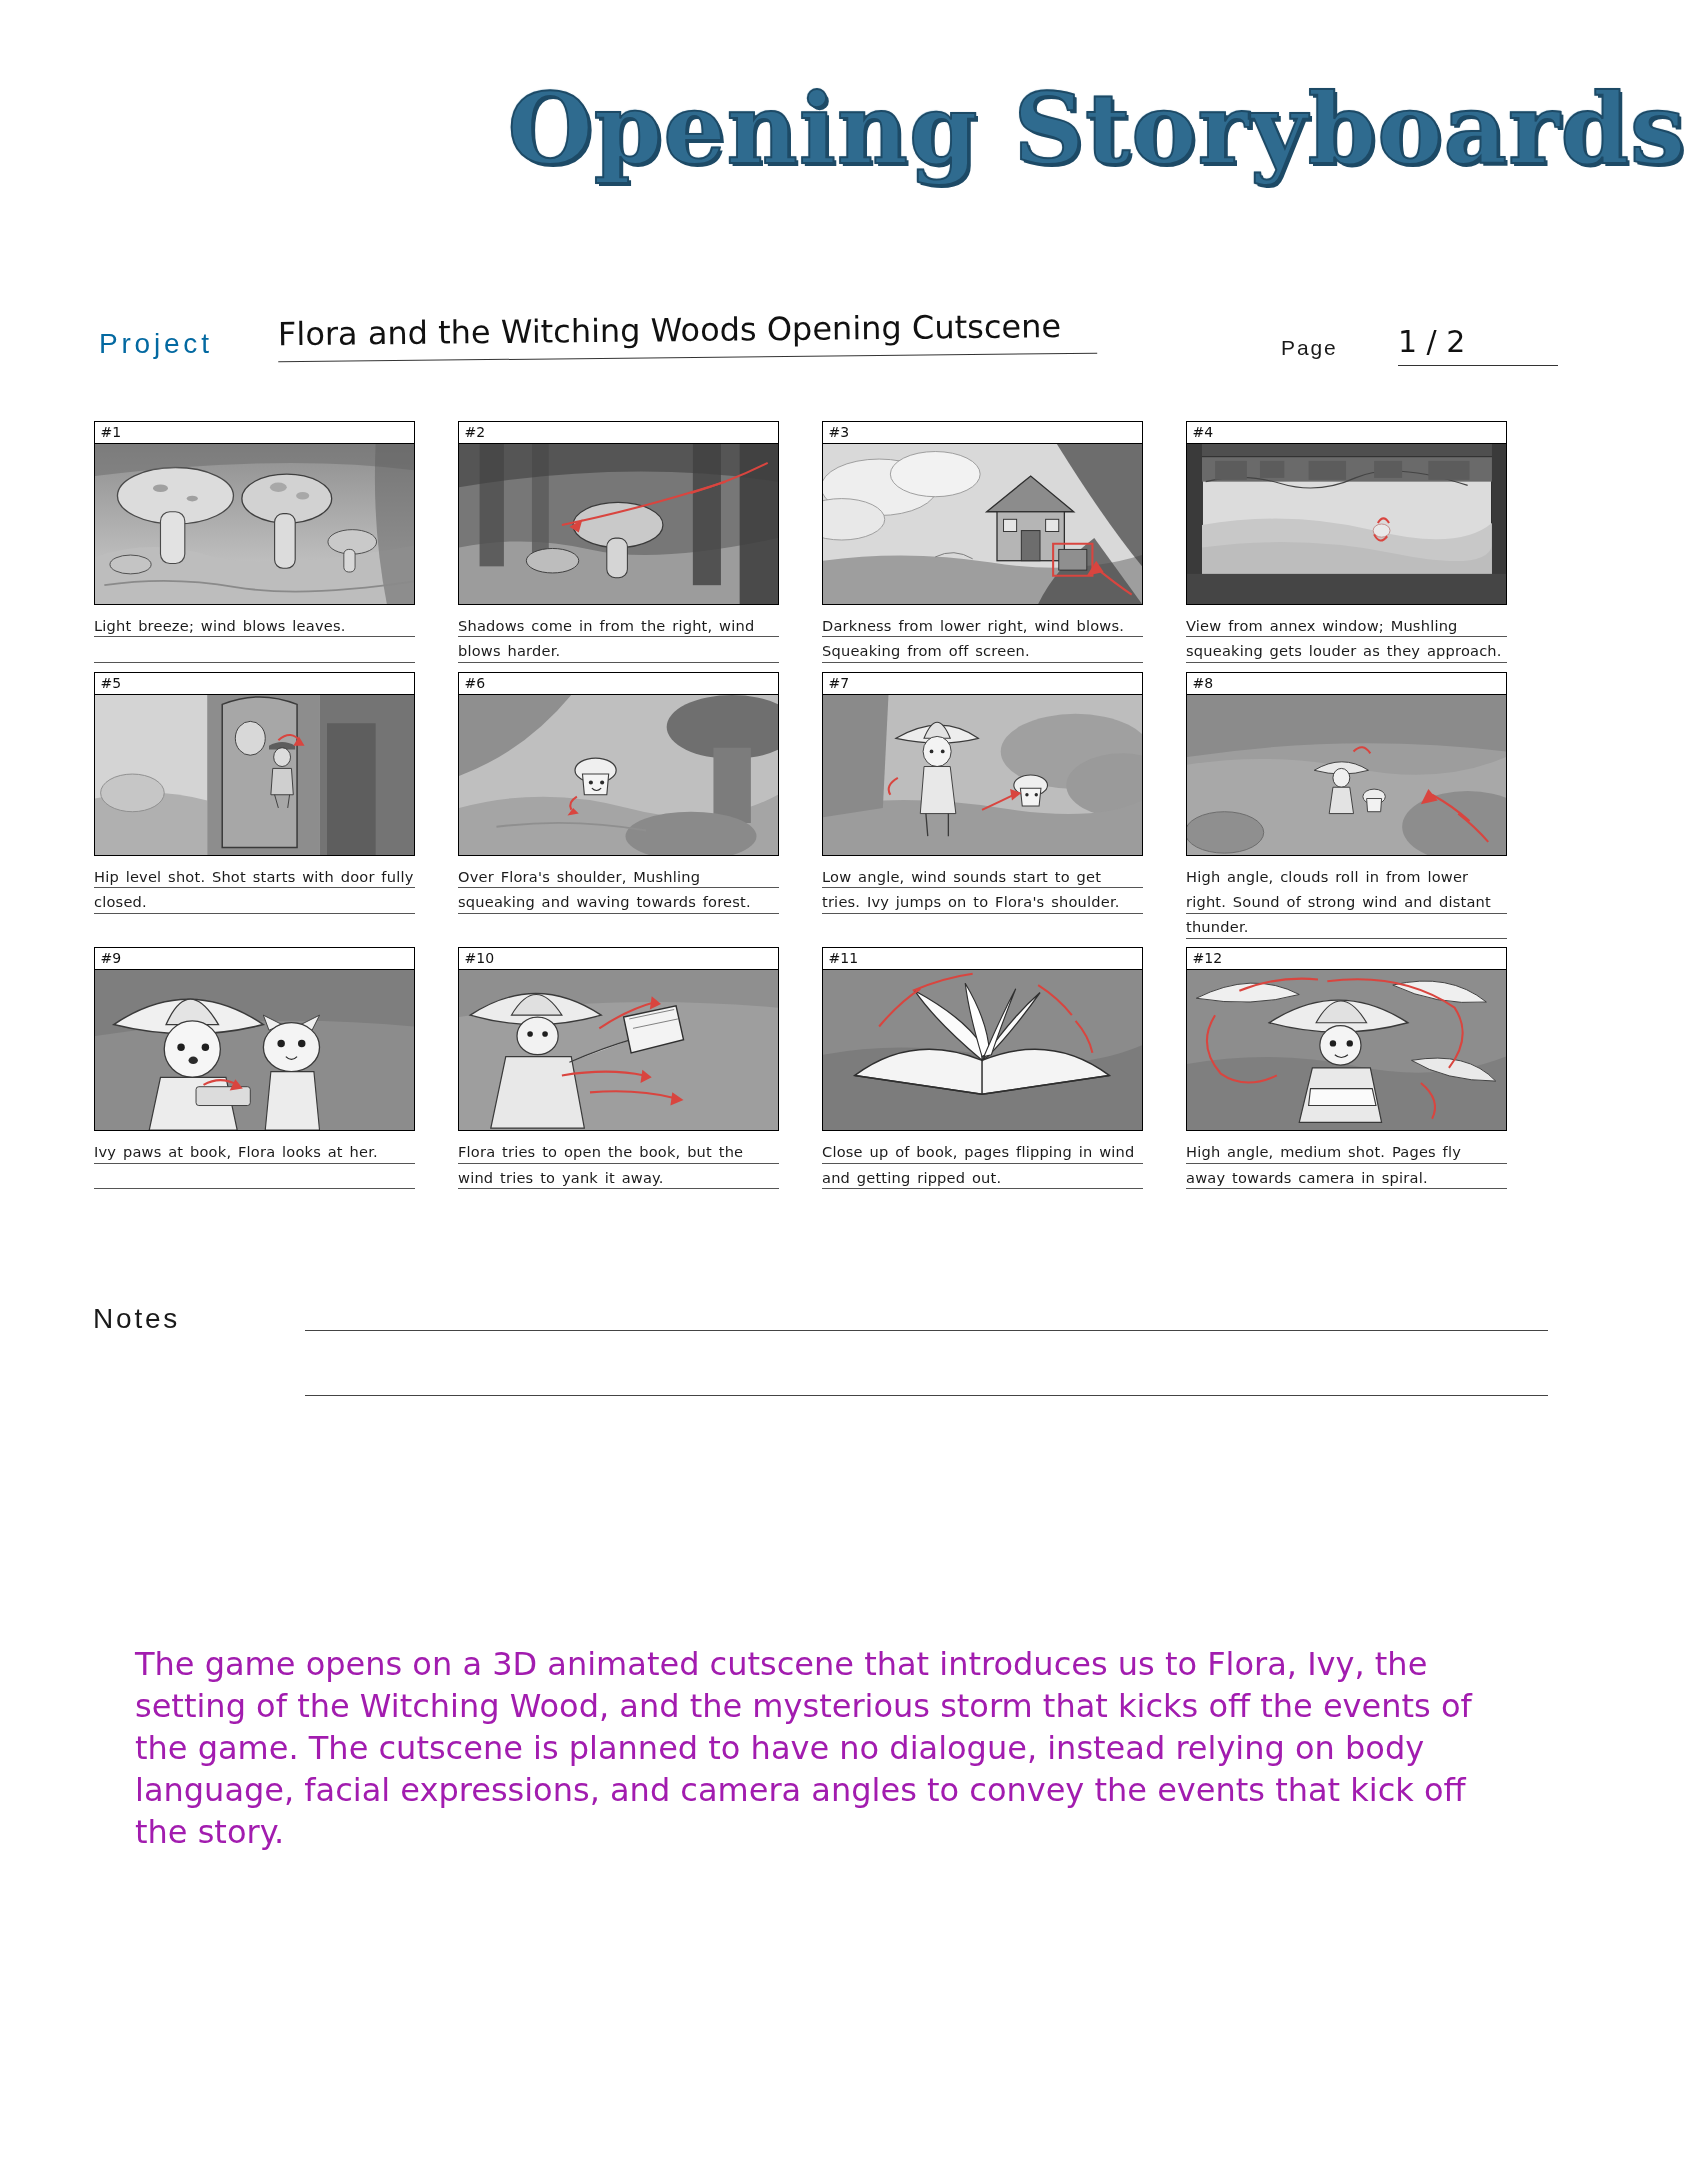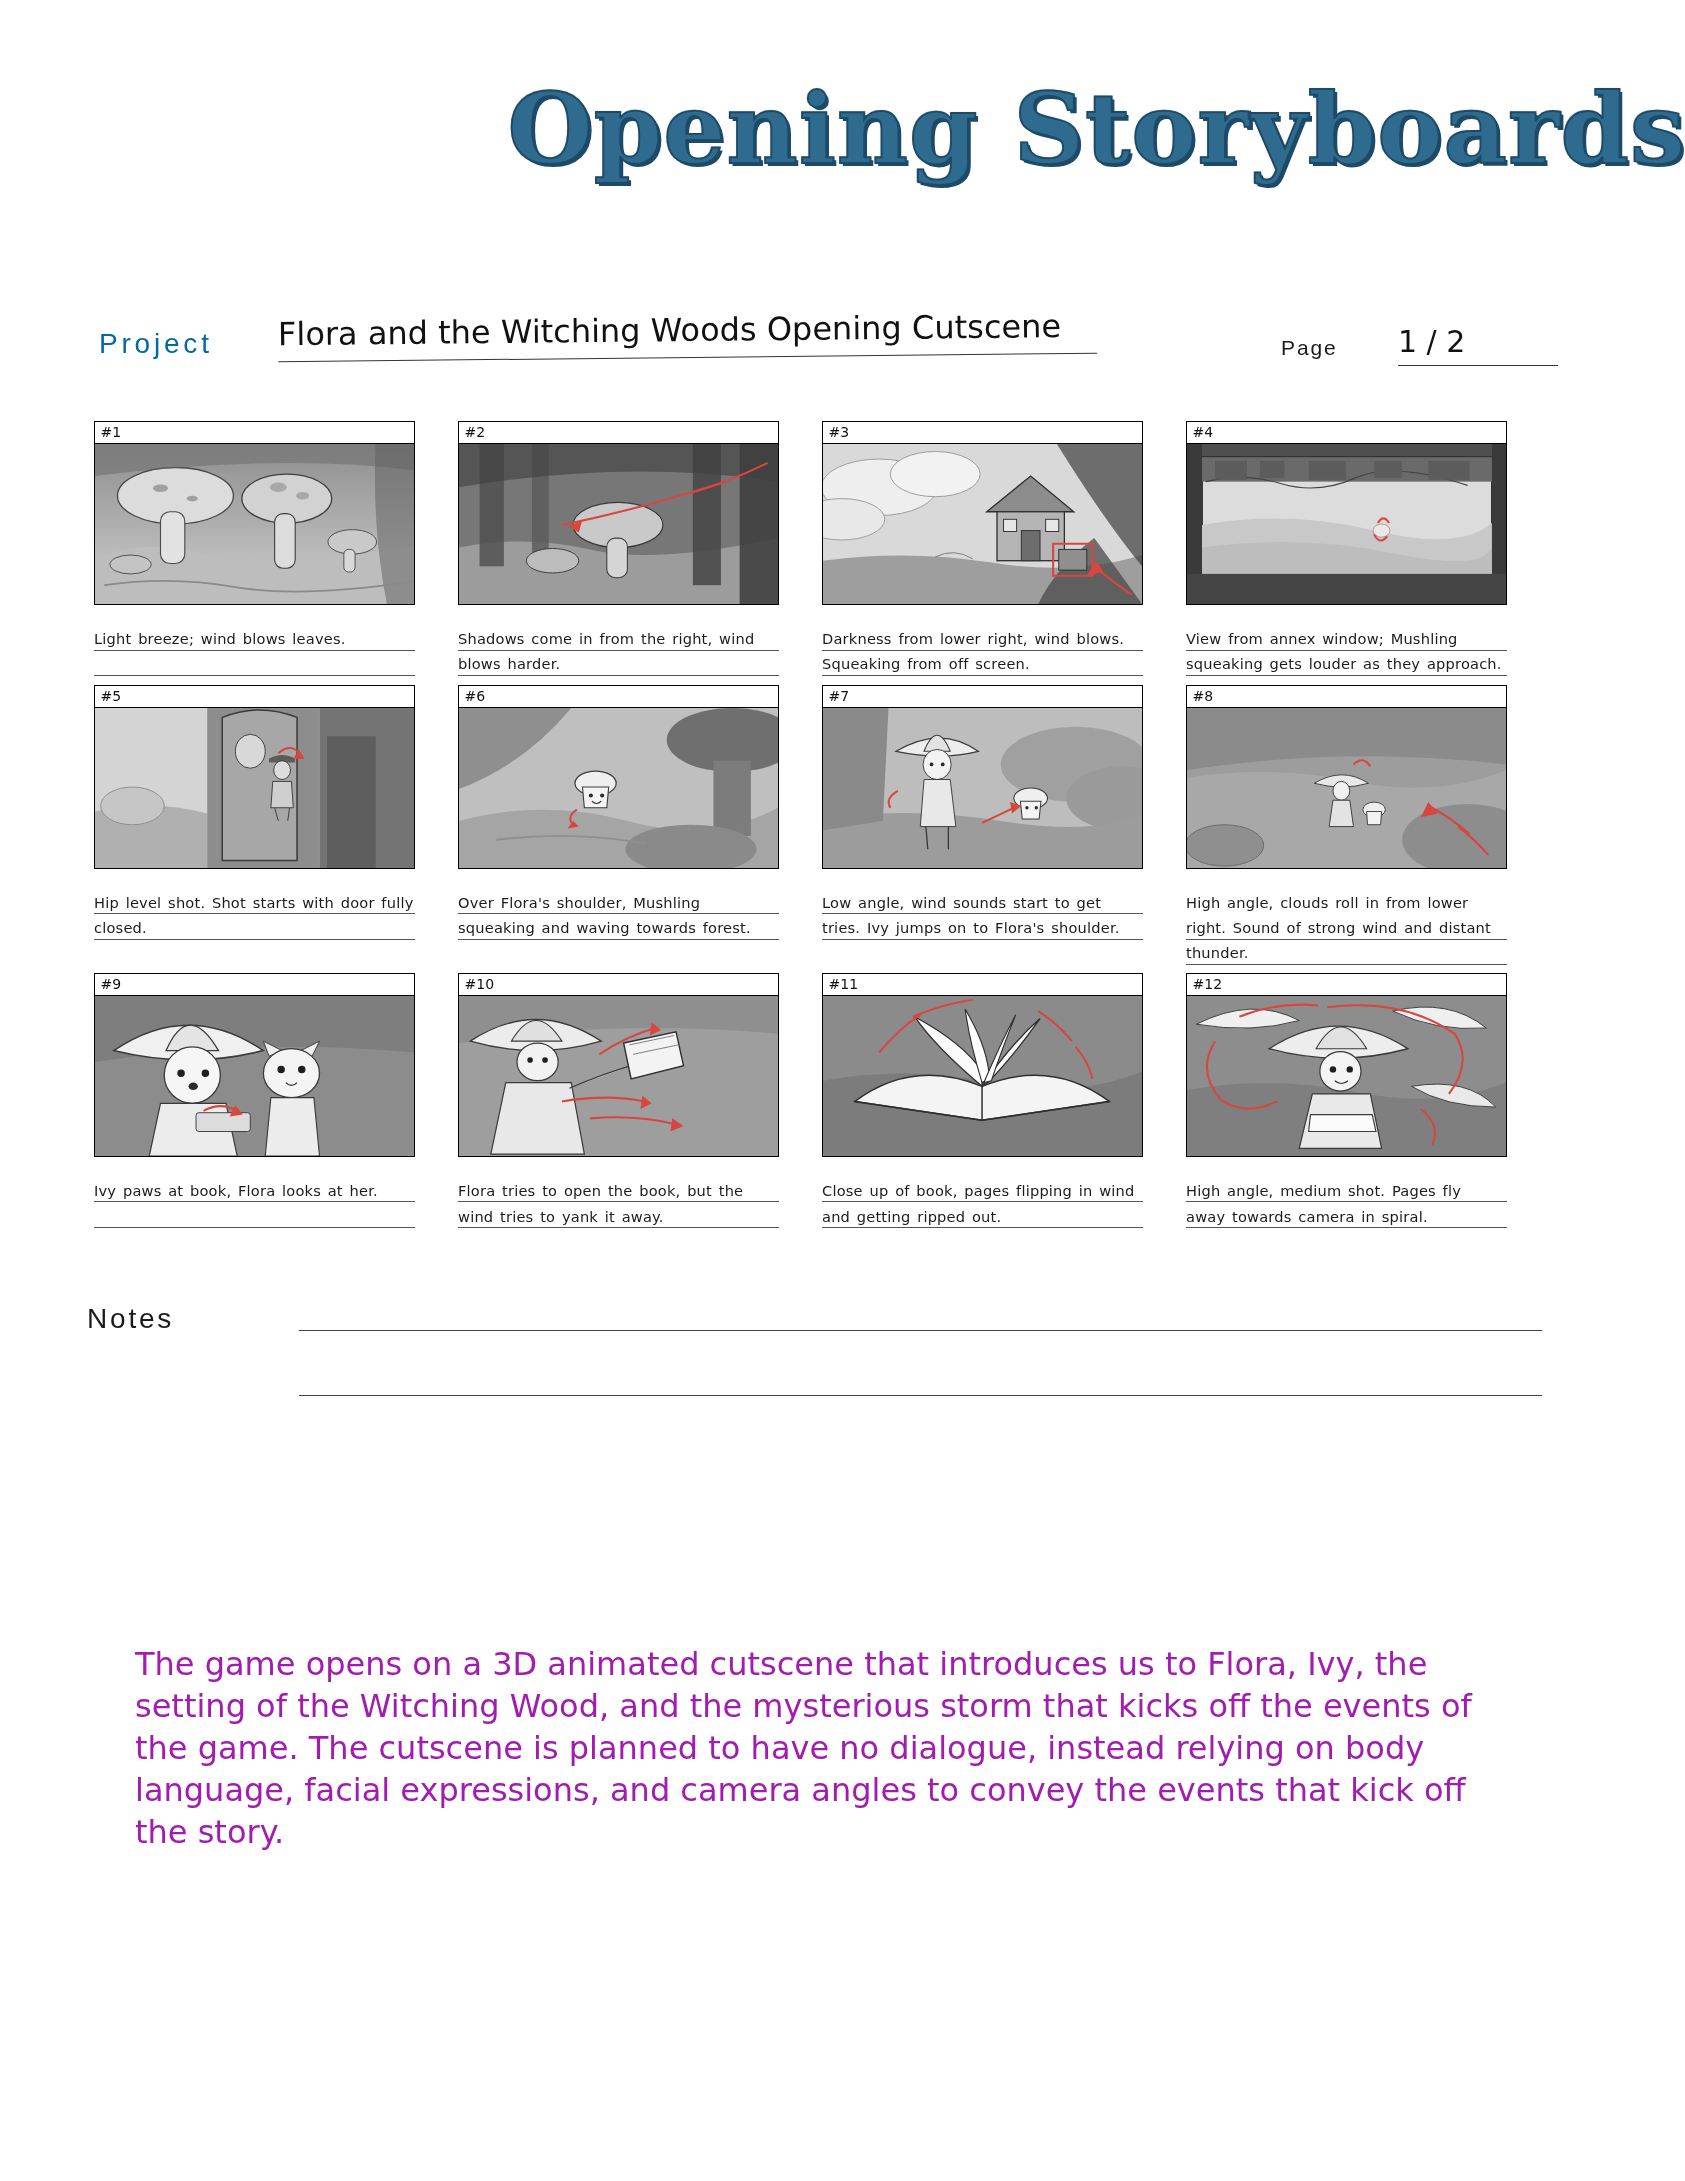--- a/index.html
+++ b/index.html
@@ -123,21 +123,21 @@
   }
   .panel-art {
     height: 160px;
     position: relative;
     overflow: hidden;
     background: #b9b9b9;
   }
 
   
   .caption {
-    margin-top: 21px;
+    margin-top: 8px;
     font-family: "DejaVu Sans", sans-serif;
     font-size: 14.6px;
     line-height: 25.4px;
     color: #1b1b1b;
     letter-spacing: 0.2px;
     background:
       repeating-linear-gradient(
         to bottom,
         transparent 0px,
         transparent 23.5px,
@@ -147,21 +147,21 @@
         transparent 25.4px
       );
     min-height: 51px;
     word-spacing: 1.9px;
   }
 
   
   .notes {
     position: absolute;
     top: 1290px;
-    left: 87px;
+    left: 93px;
     width: 1469px;
     height: 113px;
   }
   .notes-label {
     position: absolute;
     left: 0;
     top: 13px;
     font-size: 28px;
     letter-spacing: 2.8px;
     color: #1a1a1a;

